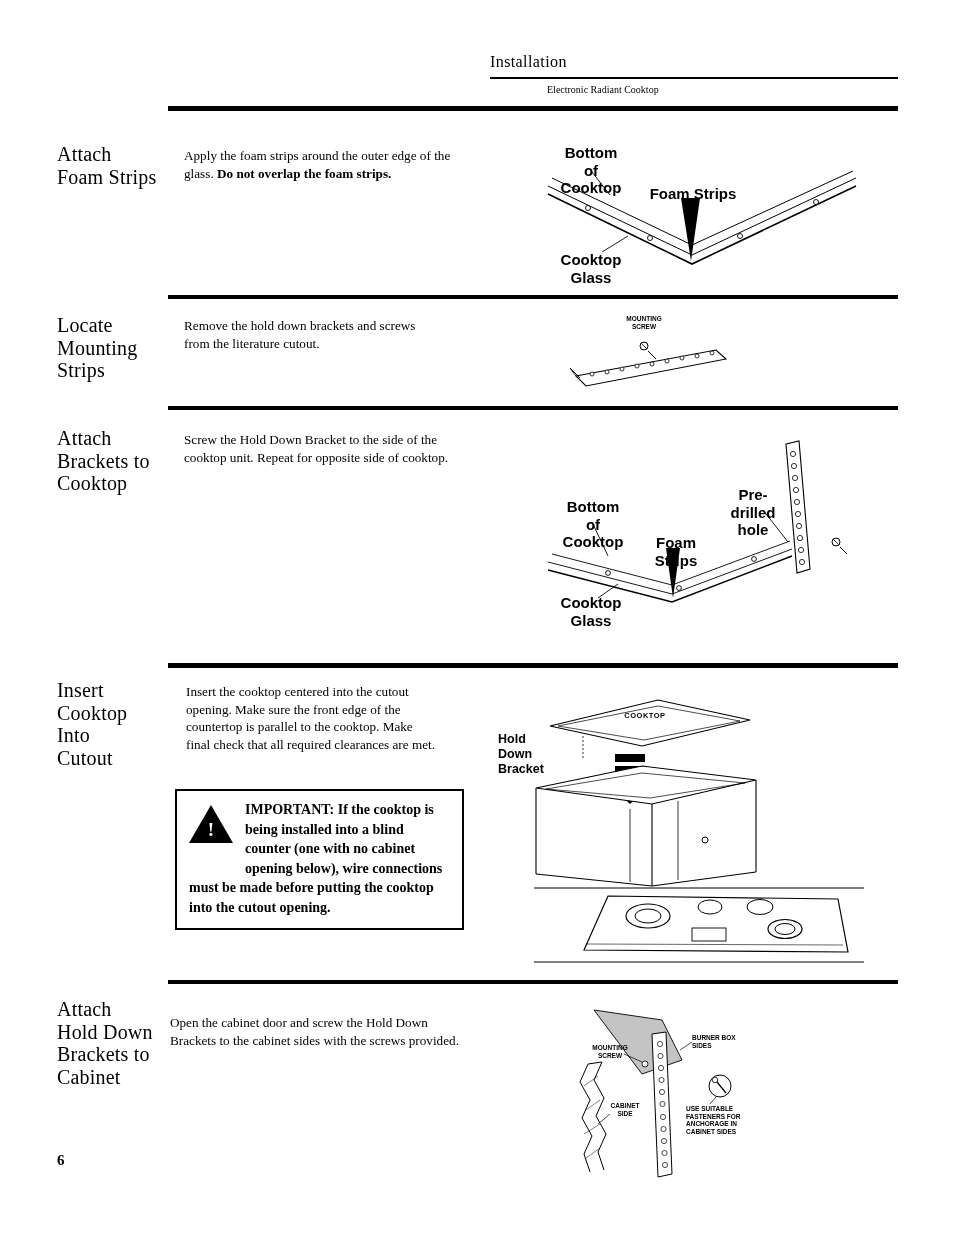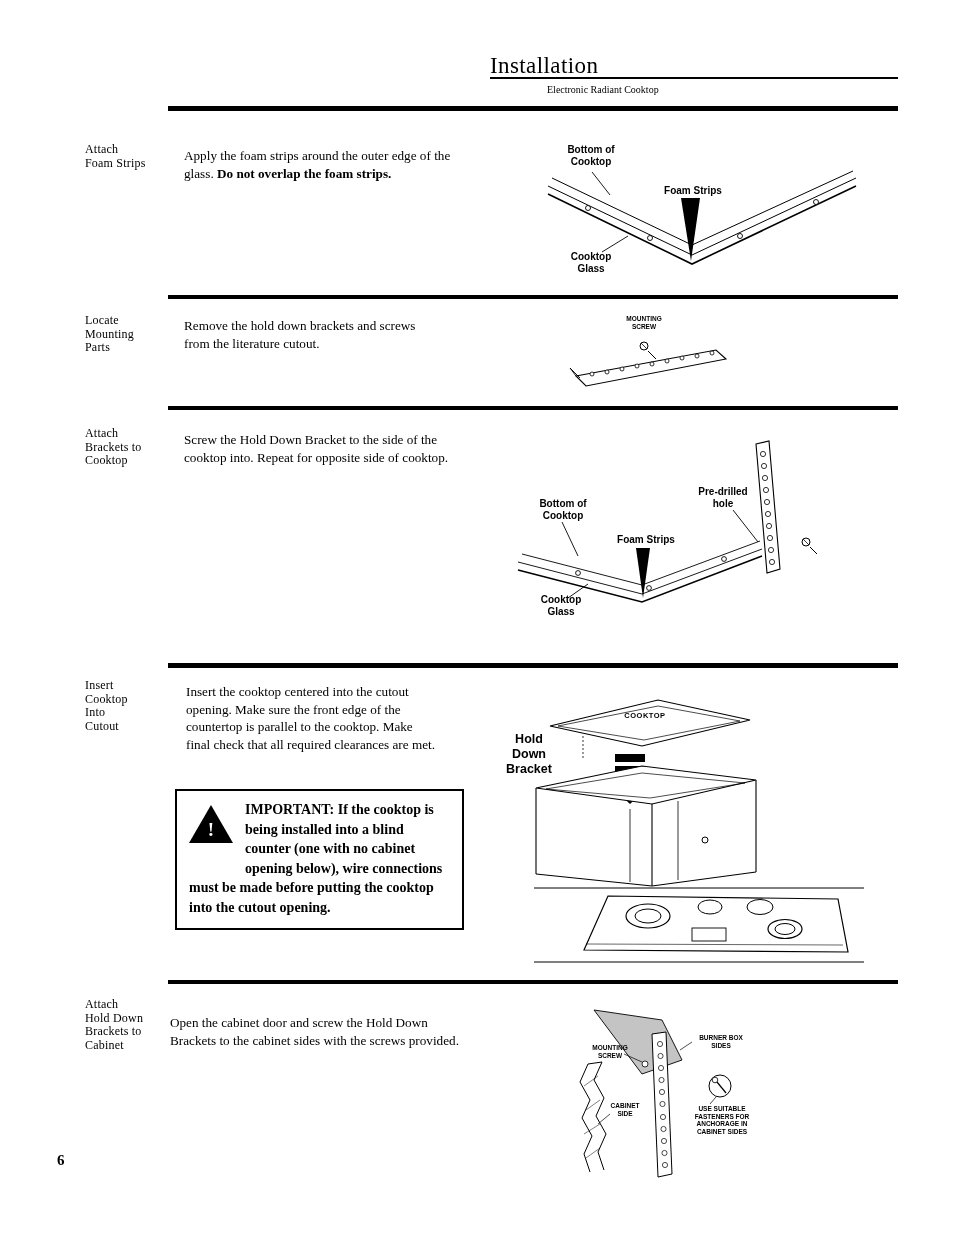--- a/index.html
+++ b/index.html
@@ -4,37 +4,37 @@
 <style>
   * { margin:0; padding:0; box-sizing:border-box; }
   html,body { background:#fff; }
   body {
     width:954px; height:1235px; position:relative; overflow:hidden;
     font-family:"Liberation Serif", serif; color:#000;
   }
   .abs { position:absolute; }
   .rule { position:absolute; left:168px; width:730px; background:#000; }
   .h {
-    position:absolute; left:57px; font-size:12px; line-height:1.13;
-    white-space:pre-line; font-weight:400; letter-spacing:0.2px;margin-left:28px;
+    position:absolute; left:57px; font-size:20px; line-height:1.13;
+    white-space:pre-line; font-weight:400; letter-spacing:0.2px;
   }
   .b { position:absolute; font-size:13.2px; line-height:1.33; }
   .b b { font-weight:700; }
   .illus { position:absolute; }
   .illus svg { position:absolute; left:0; top:0; }
   .lbl {
     position:absolute; font-family:"Liberation Sans", sans-serif; font-weight:700;
     line-height:1.18; white-space:pre-line; text-align:center; color:#000;
   }
-  .lbl.left { text-align:center; }
-  .s10 { font-size:10px; }
+  .lbl.left { text-align:left; }
+  .s10 { font-size:15px; }
   .s75 { font-size:7.5px; letter-spacing:0.5px; }
   .s65 { font-size:6.5px; }
   .s12 { font-size:12.5px; }
-  .header-title { left:490px; top:53px; font-size:23px; letter-spacing:0.4px; }
+  .header-title { left:490px; top:53px; font-size:16px; letter-spacing:0.4px; }
   .header-line { left:490px; top:77px; width:408px; height:2px; background:#000; }
   .header-subtitle { left:547px; top:84px; font-size:10px; }
   .warnbox {
     position:absolute; left:175px; top:789px; width:289px; min-height:128px;
     border:2px solid #000; padding:9px 10px 10px 12px; background:#fff;
   }
   .warn-tri-wrap { float:left; width:56px; height:64px; }
   .tri {
     width:44px; height:38px; background:#000; margin-top:5px; position:relative;
     clip-path:polygon(50% 0, 0 100%, 100% 100%);
@@ -80,21 +80,21 @@
 Cooktop</div>
     <div class="lbl s10" style="left:108px; top:45px; width:90px">Foam Strips</div>
     <div class="lbl s10" style="left:18px; top:111px; width:66px">Cooktop
 Glass</div>
   </div>
 
   <div class="rule" style="top:295px;height:4px"></div>
 
   <div class="h" style="top:314px">Locate
 Mounting
-Parts</div>
+Strips</div>
   <div class="b" style="left:184px; top:317px; width:250px">Remove the hold down brackets and screws from the literature cutout.</div>
 
   <div class="illus" style="left:568px; top:310px; width:205px; height:90px">
     <svg width="205" height="90" viewBox="0 0 205 90">
       <circle cx="76" cy="36" r="4" fill="#fff" stroke="#000" stroke-width="1"></circle>
       <line x1="73" y1="33" x2="79" y2="39" stroke="#000" stroke-width="0.8"></line>
       <line x1="80" y1="41" x2="88" y2="49" stroke="#000" stroke-width="1"></line>
       <polygon points="8,66 148,40 158,49 18,76" fill="#fff" stroke="#000" stroke-width="1.1"></polygon>
       <polyline points="8,66 2,58 12,68" fill="none" stroke="#000" stroke-width="0.9"></polyline>
       <circle cx="24" cy="64" r="2" fill="#fff" stroke="#000" stroke-width="0.8"></circle>
@@ -109,23 +109,23 @@
     </svg>
     <div class="lbl s65" style="left:36px; top:5px; width:80px">MOUNTING
 SCREW</div>
   </div>
 
   <div class="rule" style="top:406px;height:4px"></div>
 
   <div class="h" style="top:427px">Attach
 Brackets to
 Cooktop</div>
-  <div class="b" style="left:184px; top:431px; width:292px">Screw the Hold Down Bracket to the side of the cooktop into. Repeat for opposite side of cooktop.</div>
-
-  <div class="illus" style="left:508px; top:428px; width:334px; height:208px">
+  <div class="b" style="left:184px; top:431px; width:292px">Screw the Hold Down Bracket to the side of the cooktop unit. Repeat for opposite side of cooktop.</div>
+
+  <div class="illus" style="left:538px; top:428px; width:334px; height:208px">
     <svg width="334" height="208" viewBox="0 0 334 208">
       <polyline points="10,142 134,174 254,128" fill="none" stroke="#000" stroke-width="1.5"></polyline>
       <polyline points="10,134 134,166 254,121" fill="none" stroke="#000" stroke-width="0.9"></polyline>
       <polyline points="14,126 134,157 252,113" fill="none" stroke="#000" stroke-width="0.9"></polyline>
       <circle cx="70" cy="145" r="2.4" fill="#fff" stroke="#000" stroke-width="0.9"></circle>
       <circle cx="141" cy="160" r="2.4" fill="#fff" stroke="#000" stroke-width="0.9"></circle>
       <circle cx="216" cy="131" r="2.4" fill="#fff" stroke="#000" stroke-width="0.9"></circle>
       <polygon points="248,16 261,13 272,141 259,145" fill="#fff" stroke="#000" stroke-width="1.1"></polygon>
       <circle cx="255" cy="26" r="2.6" fill="#fff" stroke="#000" stroke-width="0.8"></circle>
       <circle cx="256" cy="38" r="2.6" fill="#fff" stroke="#000" stroke-width="0.8"></circle>

